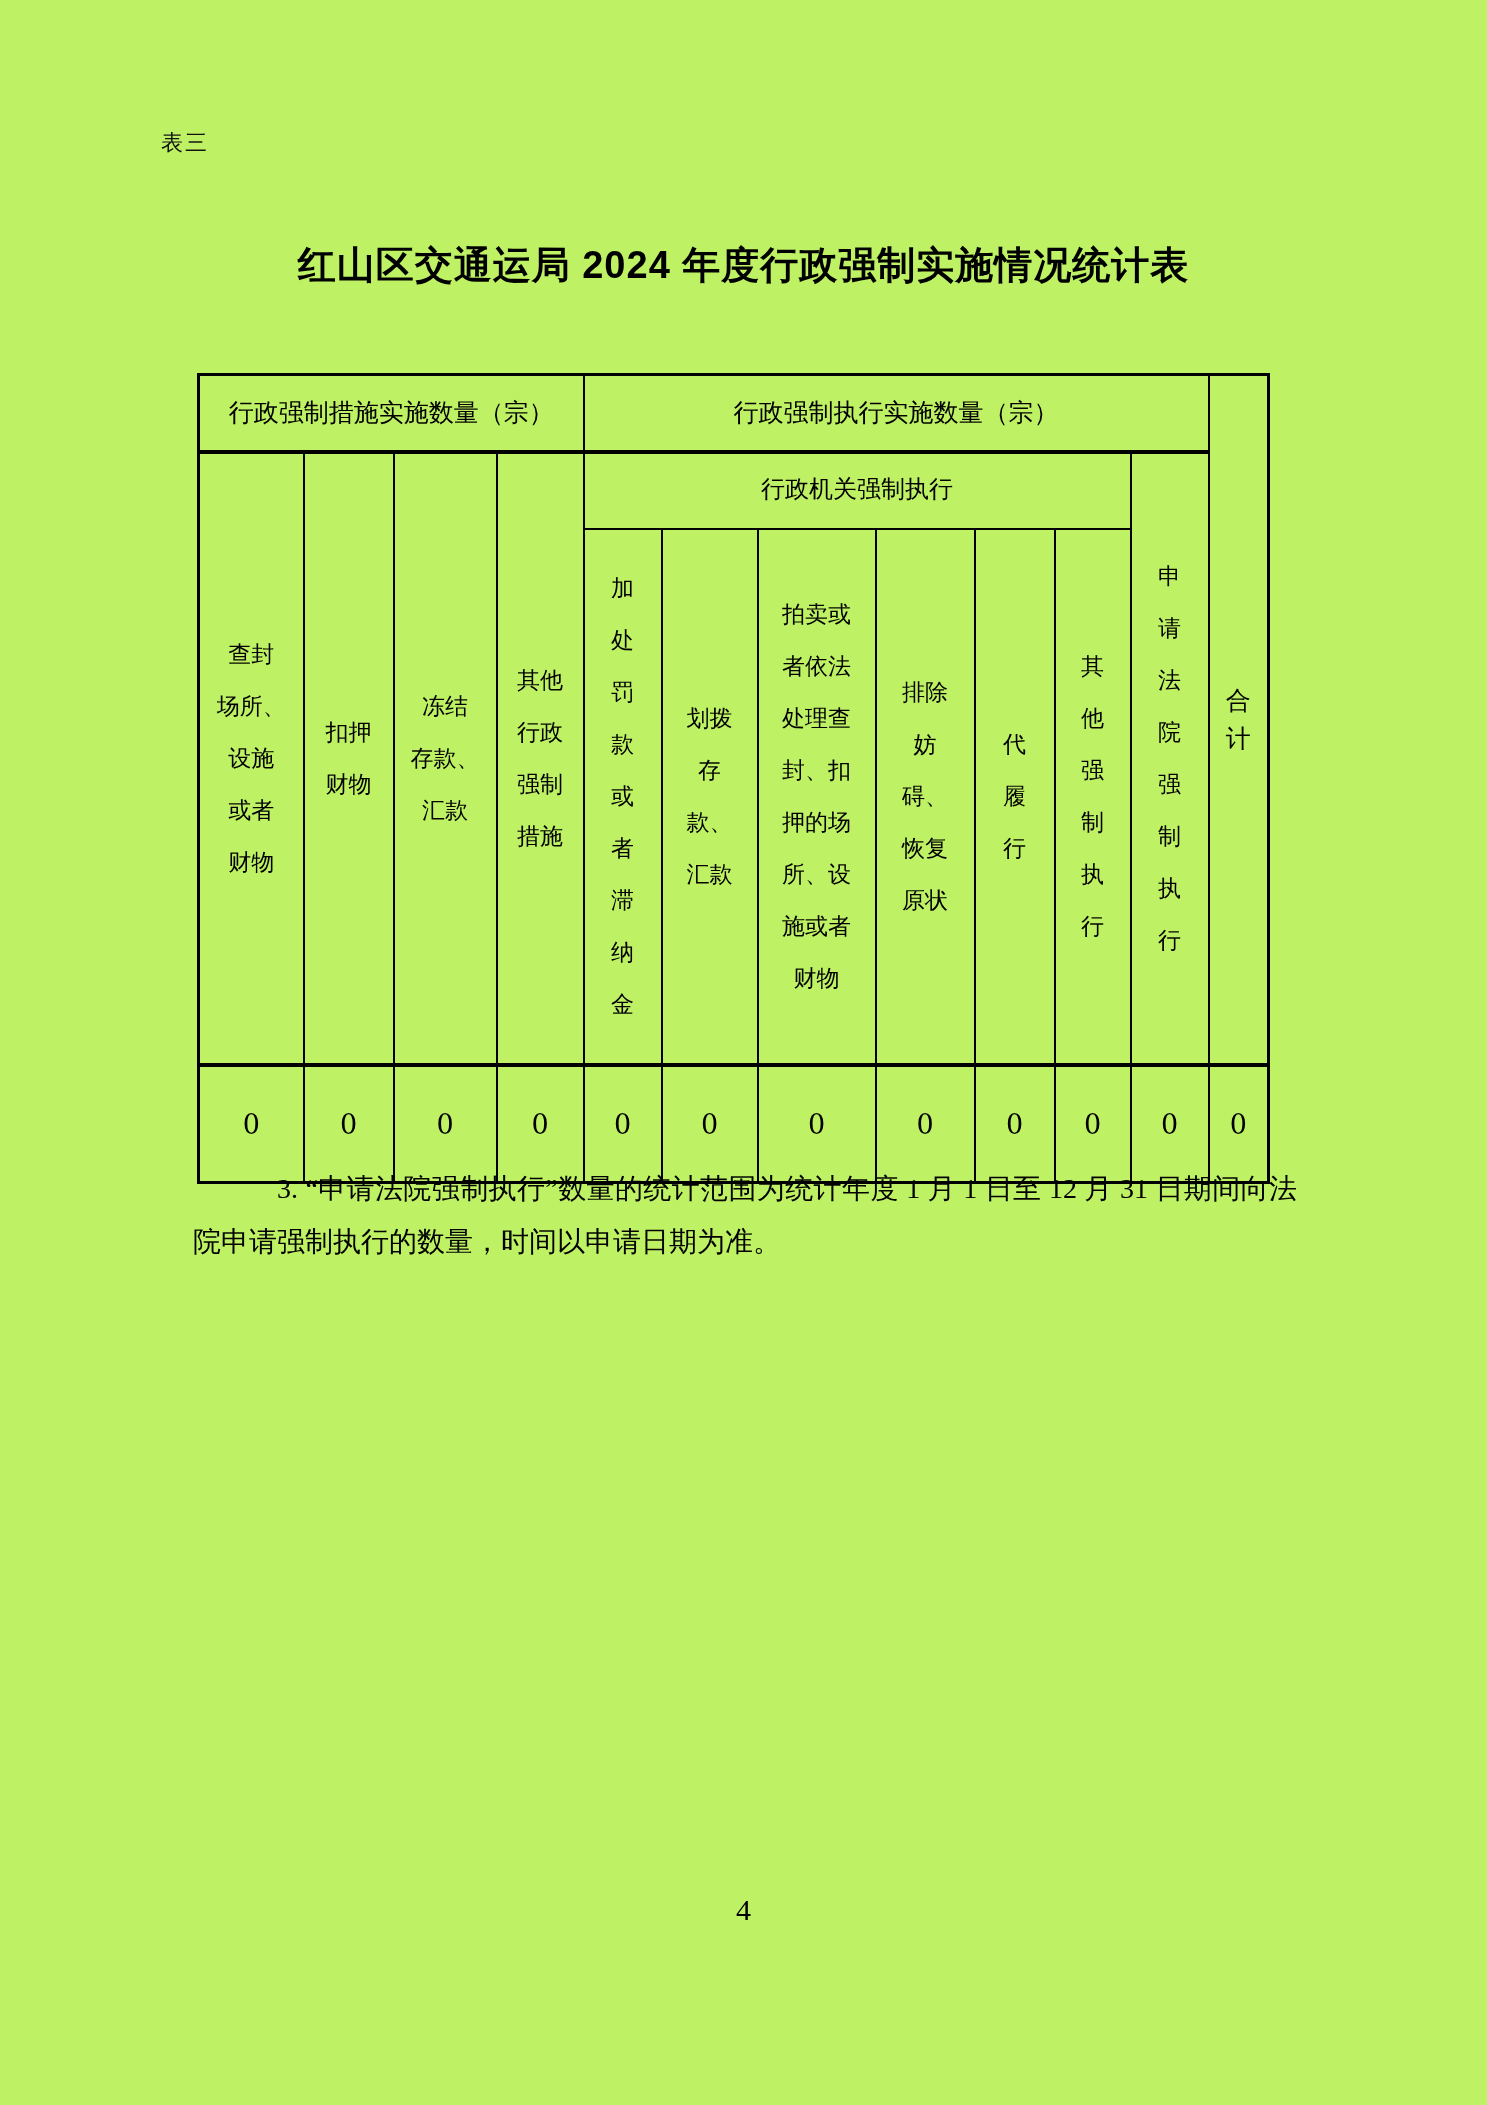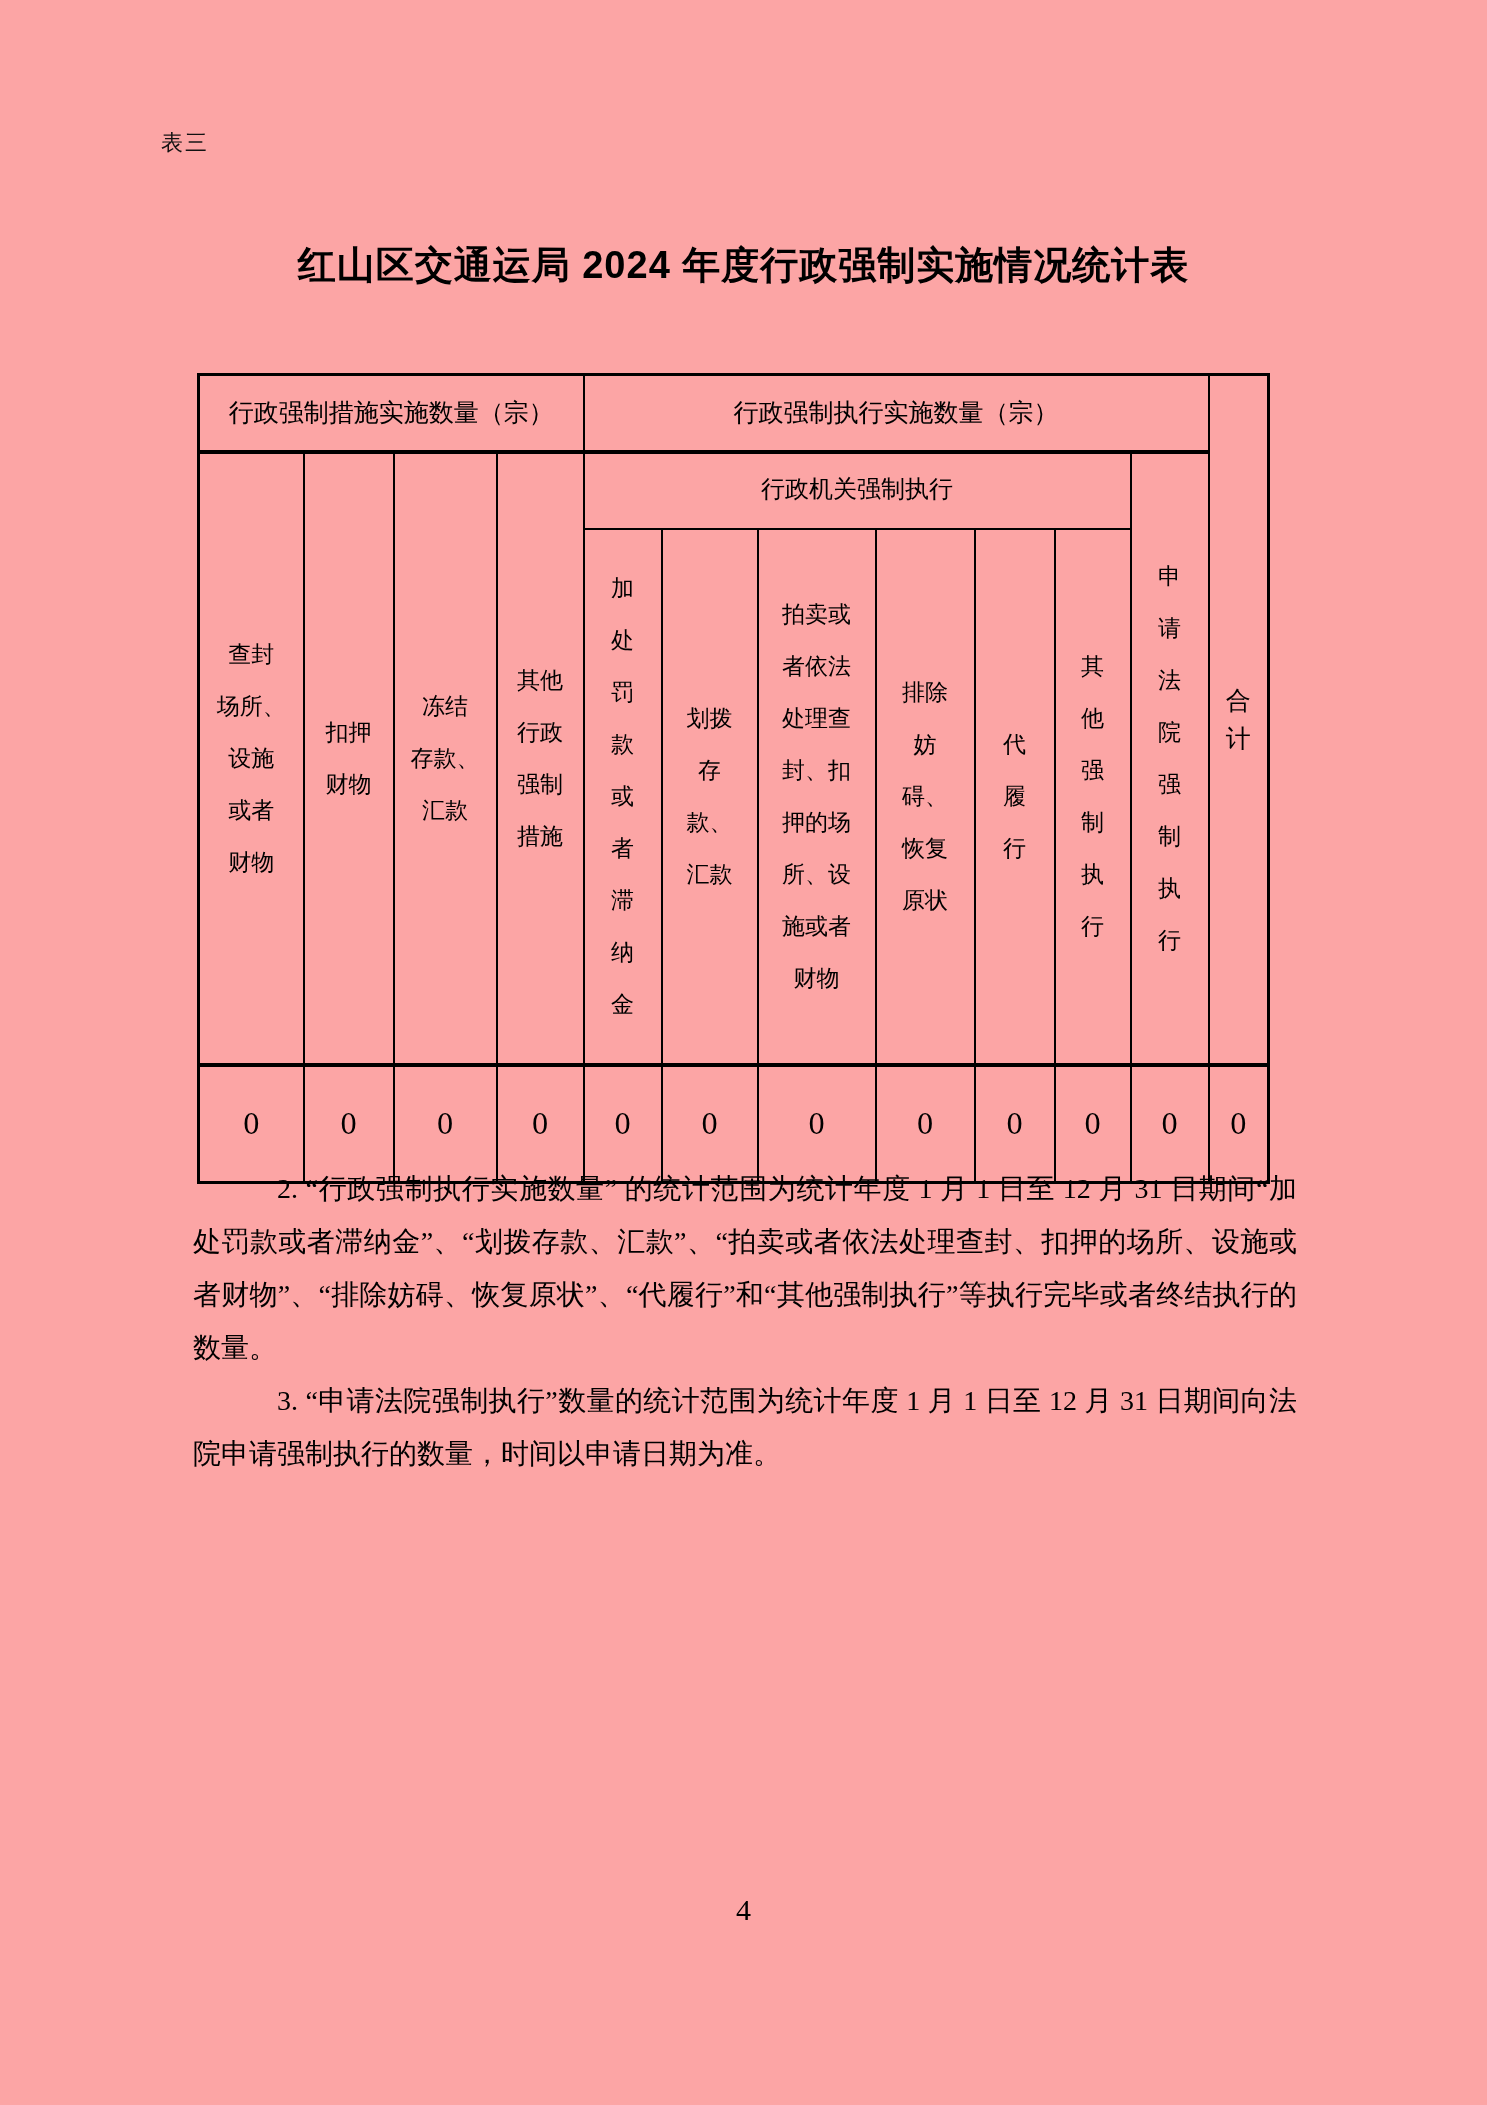--- a/index.html
+++ b/index.html
@@ -1,17 +1,17 @@
 <!DOCTYPE html>
 <html><head>
 <meta charset="utf-8">
 <style>
   html,body{margin:0;padding:0;background:#e8e8e8;}
   .page{
-    position:relative;width:1487px;height:2105px;background:#fca5a5;
+    position:relative;width:1487px;height:2105px;background:#bef264;
     font-family:"Liberation Serif","DejaVu Serif",serif;color:#111;
     margin:0 auto;overflow:hidden;
   }
   .table-tag{
     position:absolute;left:161px;top:128px;font-size:22px;letter-spacing:2px;
   }
   .doc-title{
     position:absolute;left:0;right:0;top:240px;margin:0;text-align:center;
     font-family:"Liberation Sans","DejaVu Sans",sans-serif;
     font-size:38px;font-weight:700;letter-spacing:1px;color:#000;
@@ -145,19 +145,18 @@
       <td>0</td>
       <td>0</td>
       <td>0</td>
       <td>0</td>
       <td>0</td>
     </tr>
   </tbody>
     </table>
 
   <div class="notes">
-    <p class="note">2. “行政强制执行实施数量” 的统计范围为统计年度 1 月 1 日至 12 月 31 日期间“加处罚款或者滞纳金”、“划拨存款、汇款”、“拍卖或者依法处理查封、扣押的场所、设施或者财物”、“排除妨碍、恢复原状”、“代履行”和“其他强制执行”等执行完毕或者终结执行的数量。</p>
     <p class="note">3. “申请法院强制执行”数量的统计范围为统计年度 1 月 1 日至 12 月 31 日期间向法院申请强制执行的数量，时间以申请日期为准。</p>
   </div>
 
   <div class="page-number">4</div>
 
 </div>
 
 </body></html>

